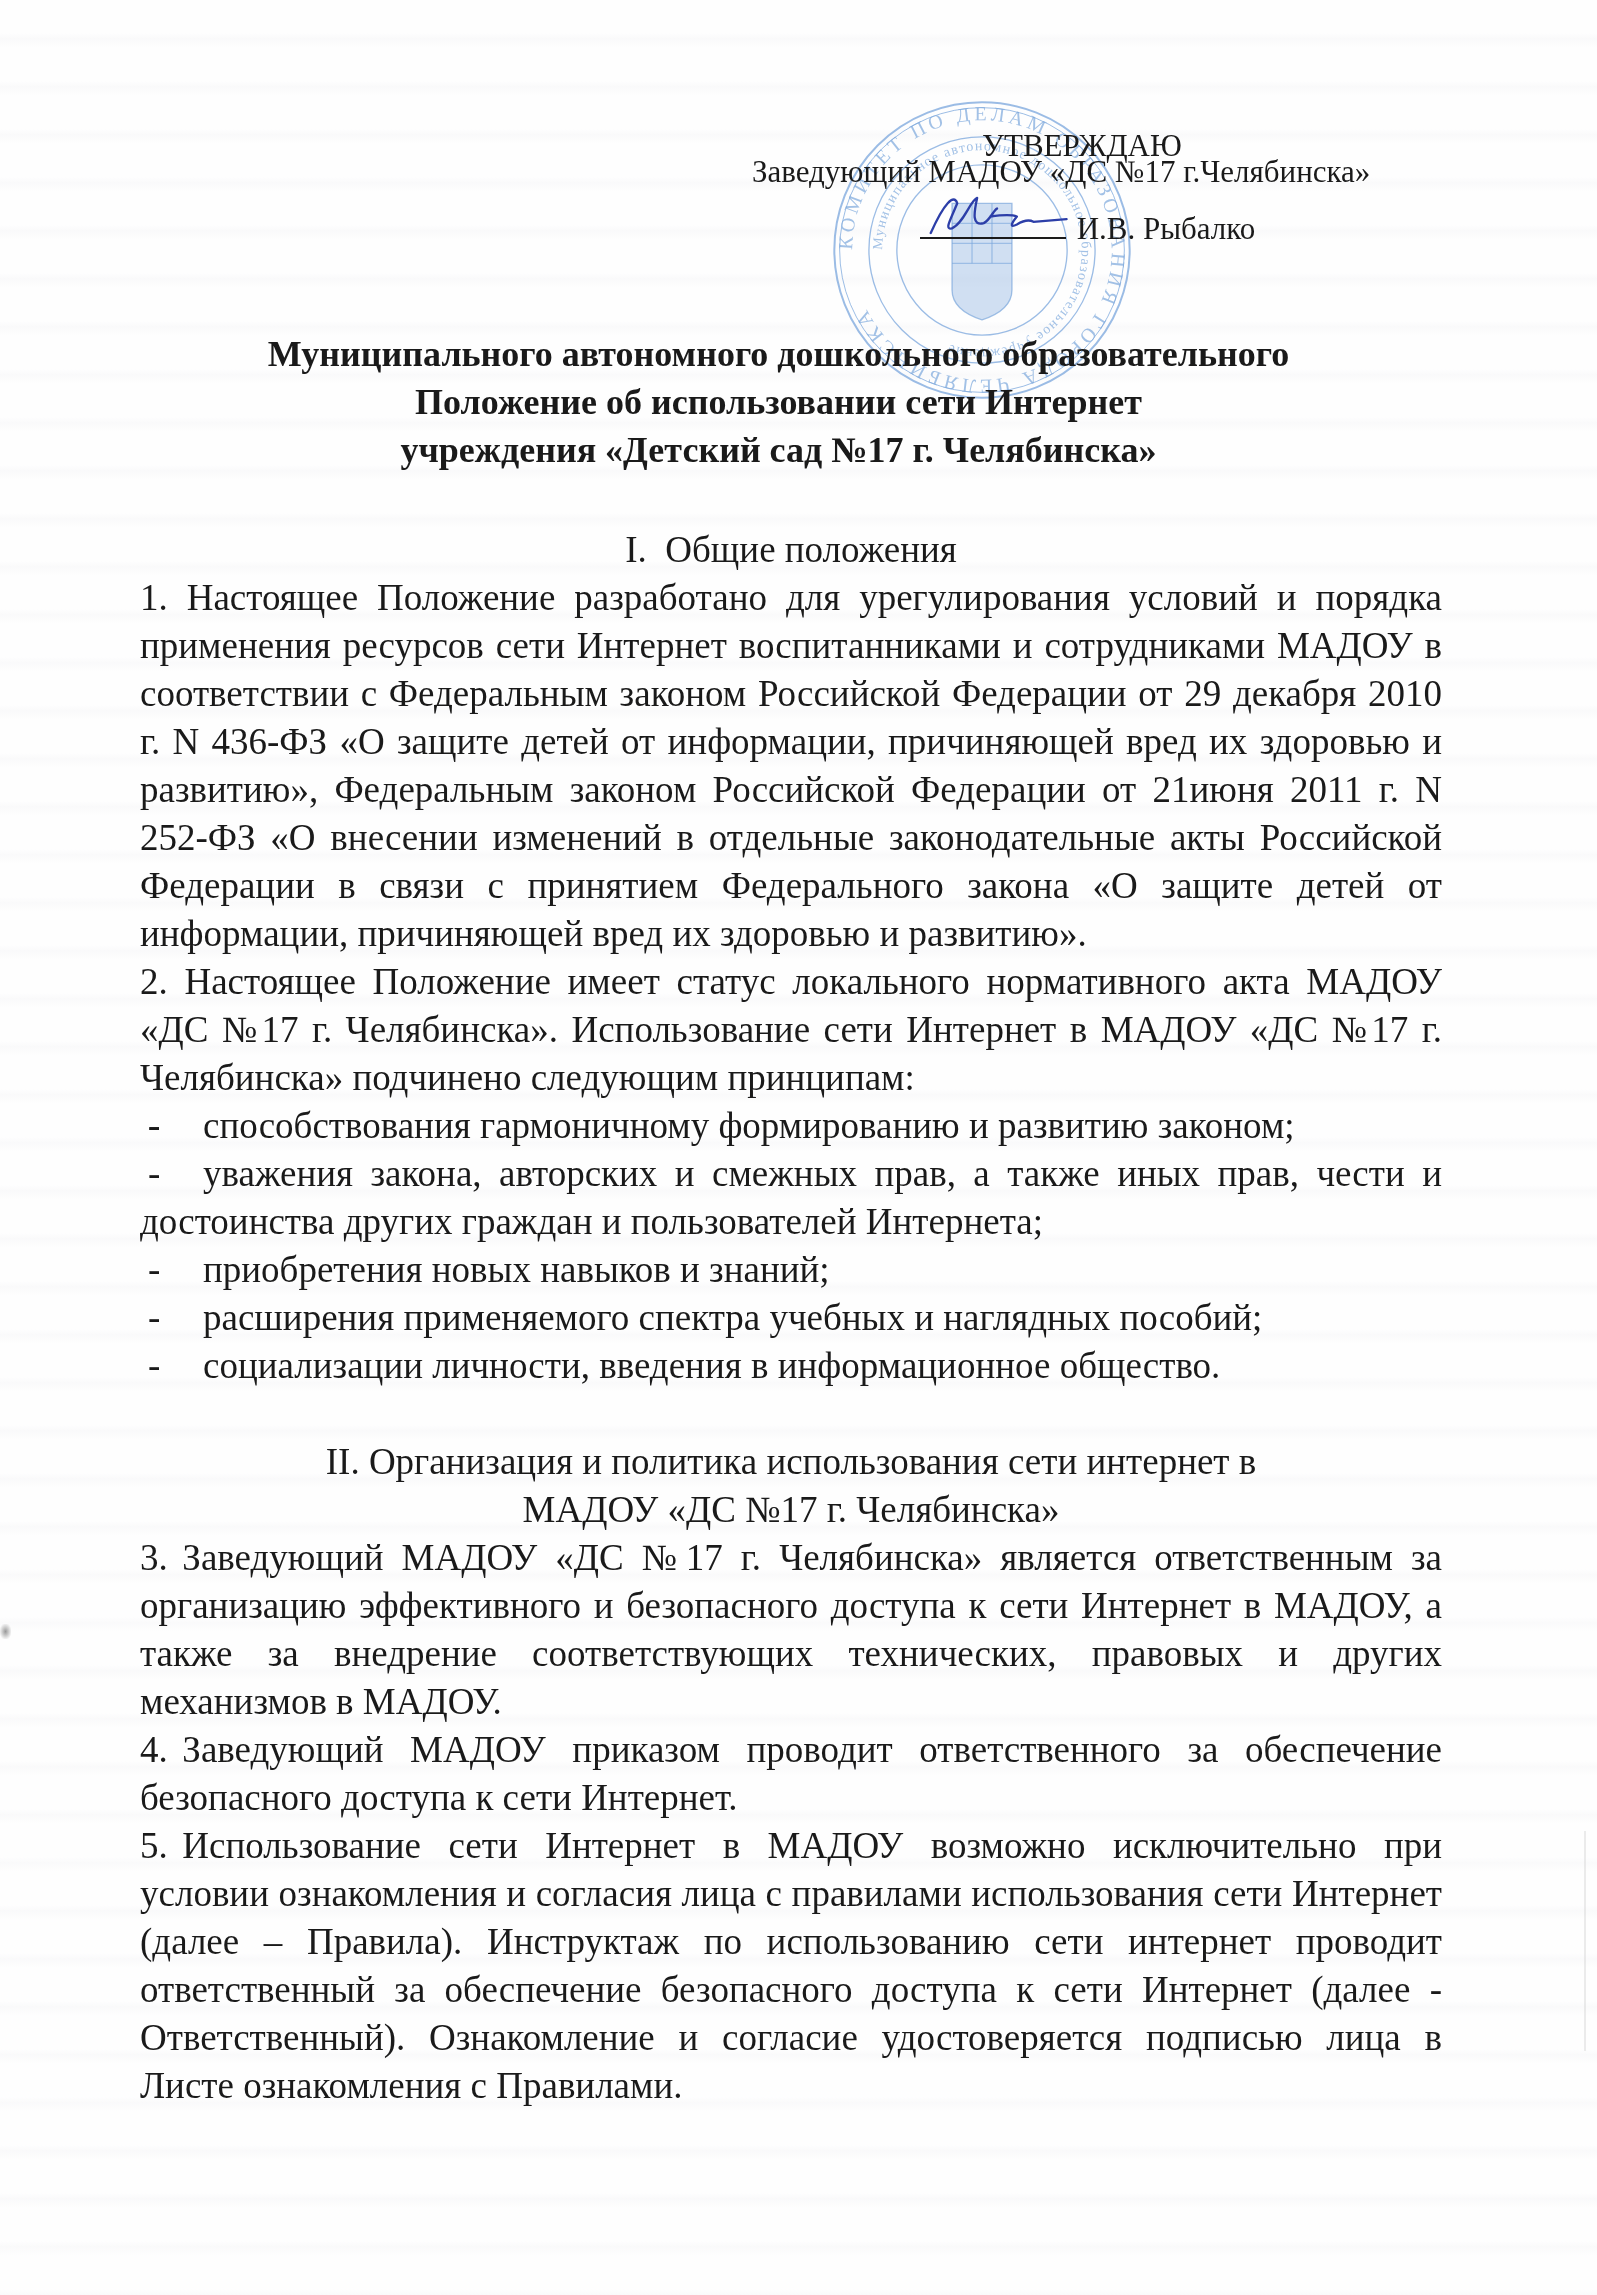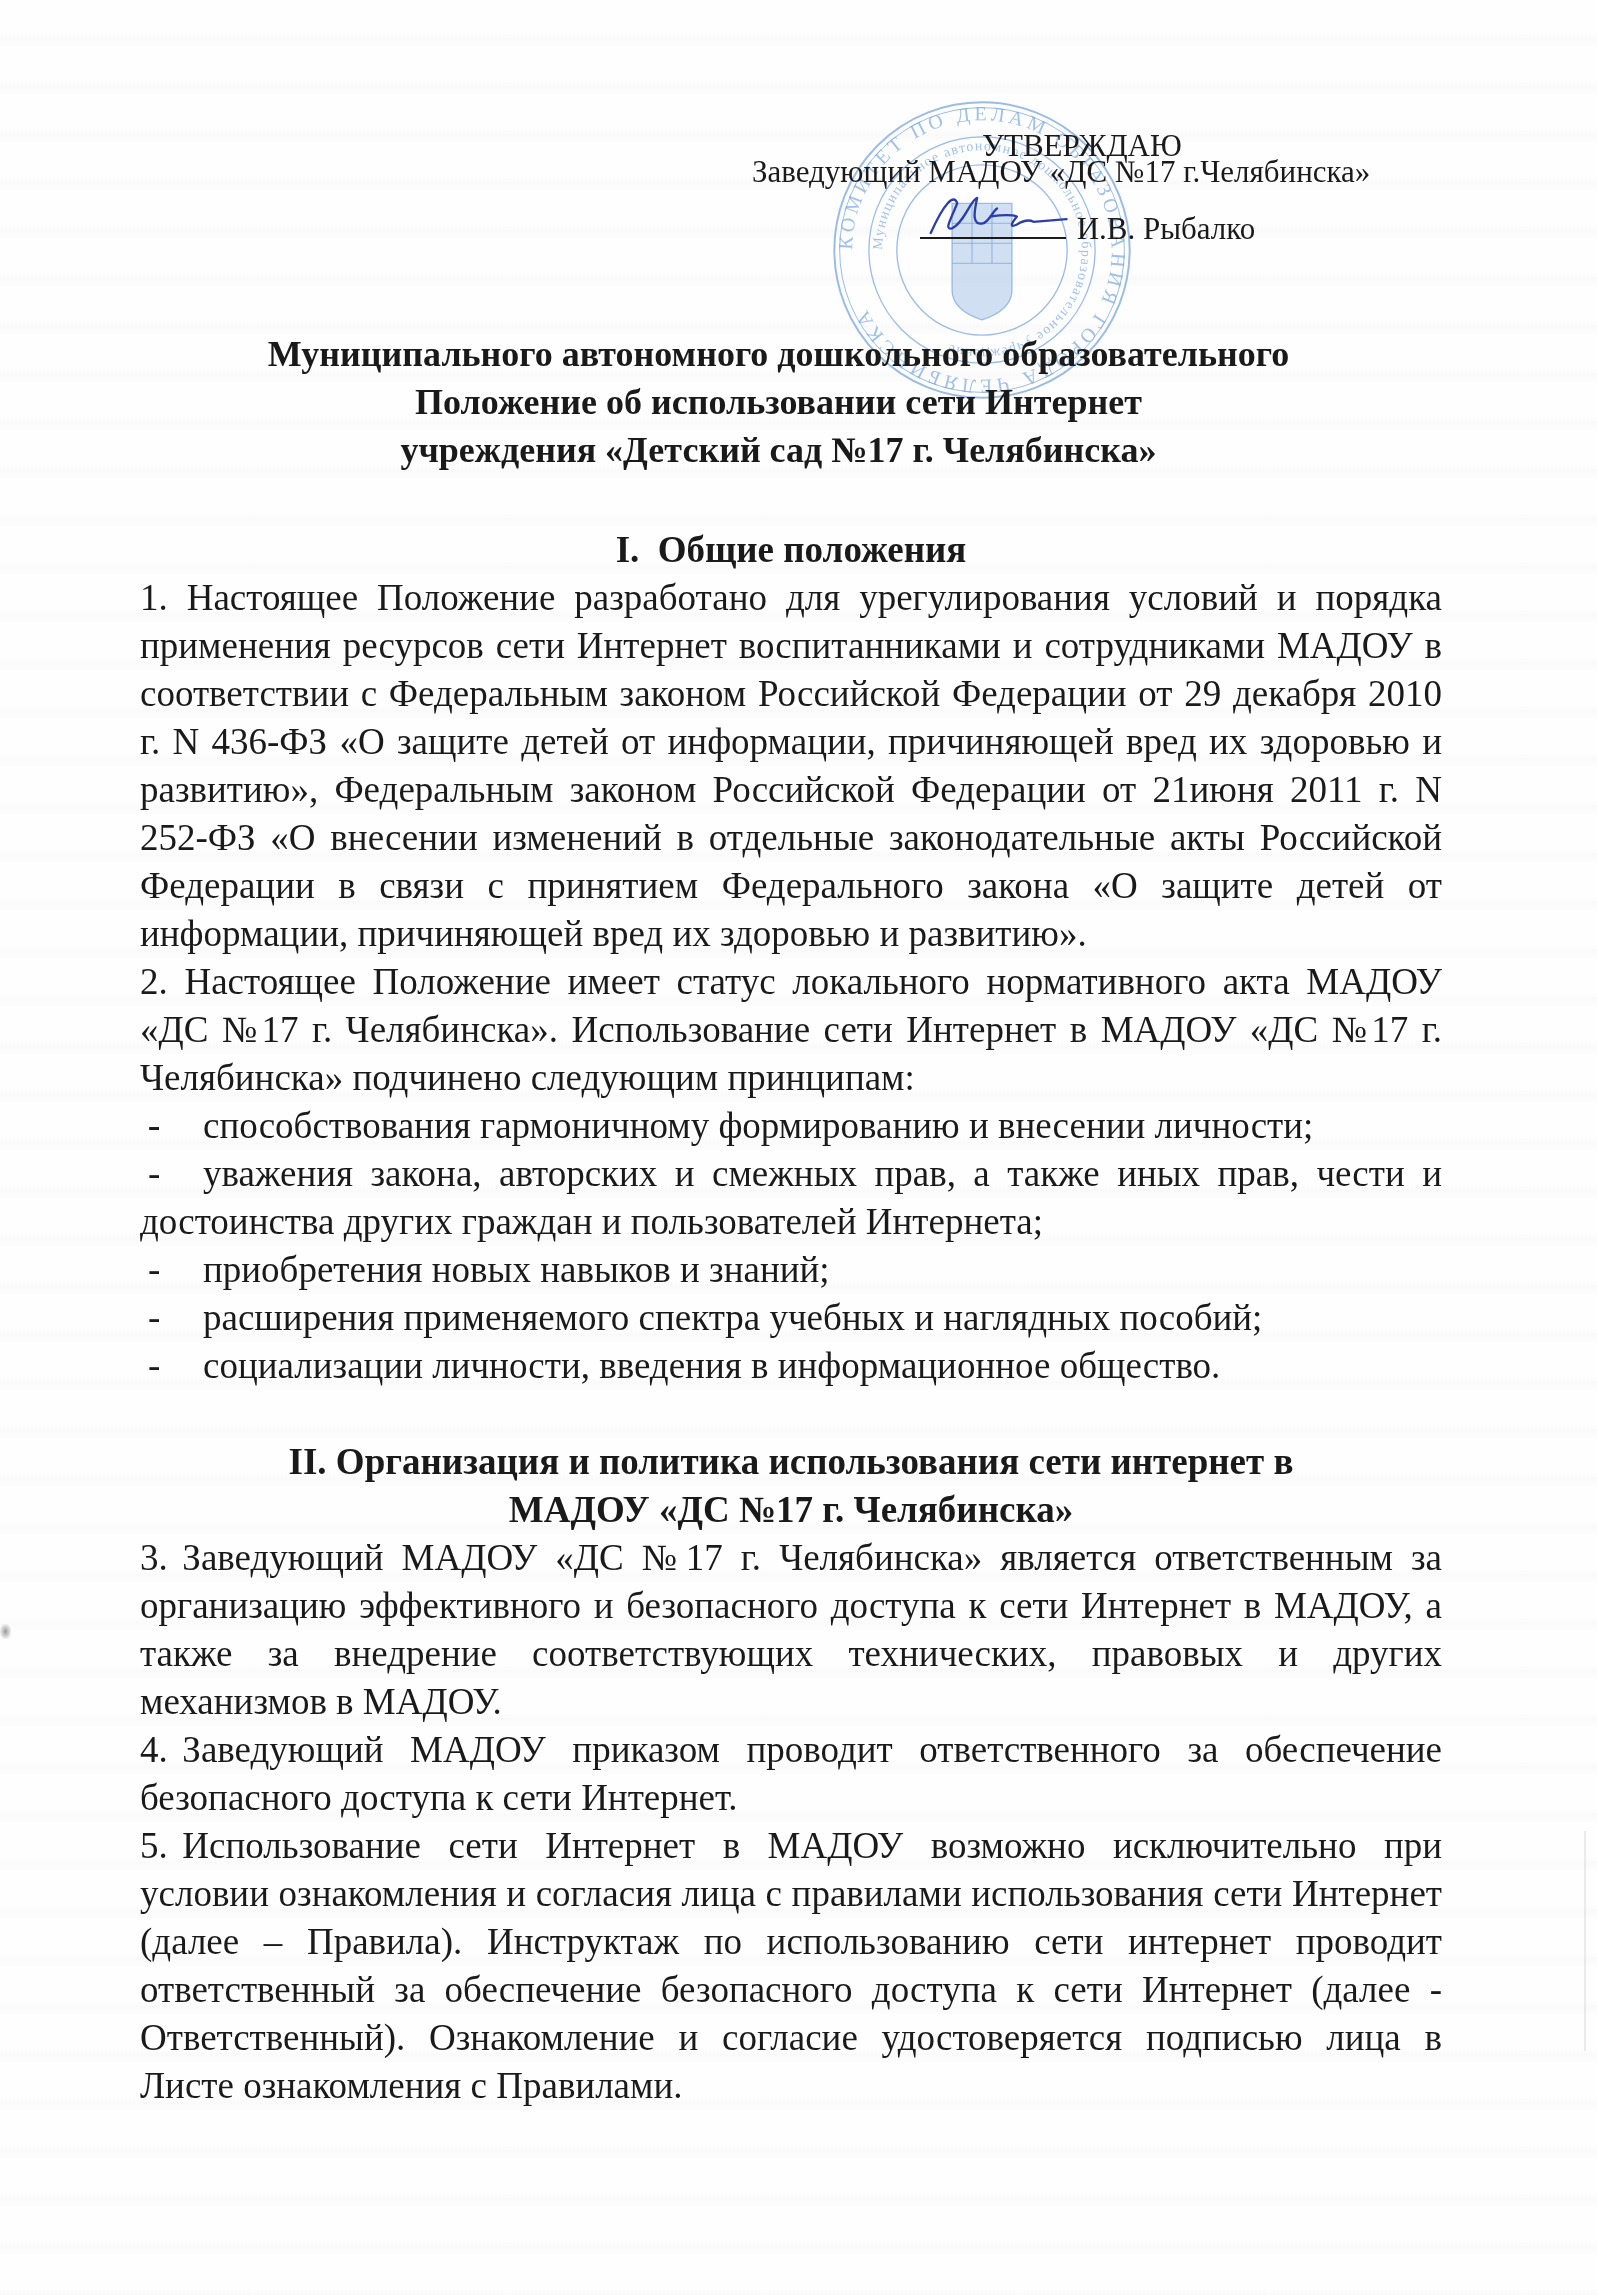--- a/index.html
+++ b/index.html
@@ -105,21 +105,21 @@
     .body {
       position: absolute;
       left: 140px;
       width: 1302px;
       font-size: 37px;
       line-height: 48px;
       text-align: justify;
     }
     .section-heading {
       text-align: center;
-      font-weight: bold;
+      font-weight: normal;
       font-size: 37px;
       line-height: 48px;
     }
     .para {
       margin: 0;
       text-align: justify;
       text-align-last: left;
     }
     .bullet {
       margin: 0;
@@ -208,21 +208,21 @@
   <div class="body" style="top: 526px;">
     <div class="section-heading">
       <span>I.</span>&nbsp;&nbsp;<span>Общие положения</span>
     </div>
 
     <p class="para">1. Настоящее Положение разработано для урегулирования условий и порядка применения ресурсов сети Интернет воспитанниками и сотрудниками МАДОУ в соответствии с Федеральным законом Российской Федерации от 29 декабря 2010 г. N 436-ФЗ «О защите детей от информации, причиняющей вред их здоровью и развитию», Федеральным законом Российской Федерации от 21июня 2011 г. N 252-ФЗ «О внесении изменений в отдельные законодательные акты Российской Федерации в связи с принятием Федерального закона «О защите детей от информации, причиняющей вред их здоровью и развитию».</p>
     <p class="para">2. Настоящее Положение имеет статус локального нормативного акта МАДОУ «ДС №17 г. Челябинска». Использование сети Интернет в МАДОУ «ДС №17 г. Челябинска» подчинено следующим принципам:</p>
 
     <div>
       <p class="bullet"><span class="dash">-</span></p>
-      <p class="bullet"><span class="dash">-</span><span>способствования гармоничному формированию и внесении личности;</span></p>
+      <p class="bullet"><span class="dash">-</span><span>способствования гармоничному формированию и развитию законом;</span></p>
       <p class="bullet wrap"><span class="dash">-</span><span>уважения закона, авторских и смежных прав, а также иных прав, чести и достоинства других граждан и пользователей Интернета;</span></p>
       <p class="bullet"><span class="dash">-</span><span>приобретения новых навыков и знаний;</span></p>
       <p class="bullet"><span class="dash">-</span><span>расширения применяемого спектра учебных и наглядных пособий;</span></p>
       <p class="bullet"><span class="dash">-</span><span>социализации личности, введения в информационное общество.</span></p>
     </div>
 
     <div class="spacer"></div>
 
     <div class="section-heading">
       <div>II. Организация и политика использования сети интернет в</div>

